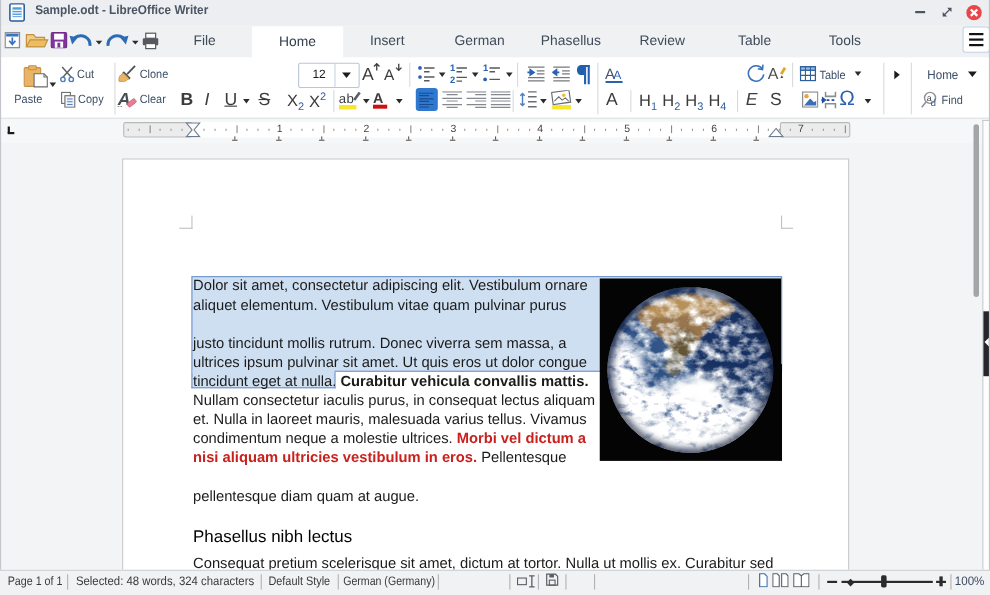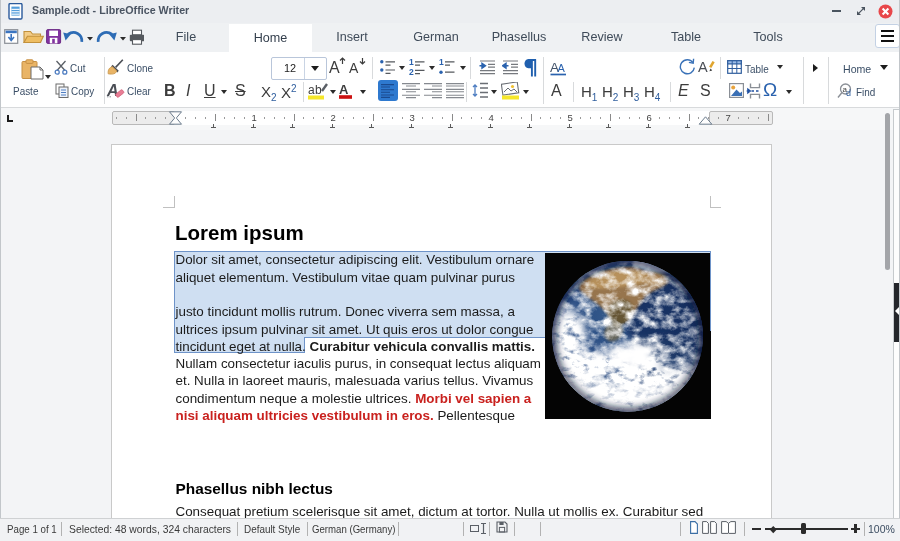--- a/index.html
+++ b/index.html
@@ -415,33 +415,33 @@
 
     <div class="abs" style="left:163px;top:207px;width:11.5px;height:1px;background:#c0c0c0"></div>
     <div class="abs" style="left:174px;top:196px;width:1px;height:12px;background:#c0c0c0"></div>
     <div class="abs" style="left:709.5px;top:207px;width:11.5px;height:1px;background:#c0c0c0"></div>
     <div class="abs" style="left:709.5px;top:196px;width:1px;height:12px;background:#c0c0c0"></div>
 
     <div class="abs" style="left:174px;top:250.5px;width:537px;height:87.5px;background:#cfdff2;border:1px solid #6e93c8;box-sizing:border-box"></div>
     <div class="abs" style="left:174px;top:338px;width:131px;height:14.5px;background:#cfdff2;border:1px solid #6e93c8;border-top:none;box-sizing:border-box"></div>
     <div class="abs" style="left:175px;top:336px;width:129px;height:3px;background:#cfdff2"></div>
 
-    <div class="abs" style="left:175px;top:221px;font-size:20.5px;font-weight:bold;color:#000;white-space:nowrap">Lorem ipsum</div>
 
     <div class="abs tl" style="left:175.5px;top:252.3px">Dolor sit amet, consectetur adipiscing elit. Vestibulum ornare</div>
     <div class="abs tl" style="left:175.5px;top:269.6px">aliquet elementum. Vestibulum vitae quam pulvinar purus</div>
     <div class="abs tl" style="left:175.5px;top:304.2px">justo tincidunt mollis rutrum. Donec viverra sem massa, a</div>
     <div class="abs tl" style="left:175.5px;top:321.5px">ultrices ipsum pulvinar sit amet. Ut quis eros ut dolor congue</div>
     <div class="abs tl" style="left:175.5px;top:338.8px">tincidunt eget at nulla. <b>Curabitur vehicula convallis mattis</b><b>.</b></div>
     <div class="abs tl" style="left:175.5px;top:356.1px">Nullam consectetur iaculis purus, in consequat lectus aliquam</div>
     <div class="abs tl" style="left:175.5px;top:373.4px">et. Nulla in laoreet mauris, malesuada varius tellus. Vivamus</div>
-    <div class="abs tl" style="left:175.5px;top:390.7px">condimentum neque a molestie ultrices. <span class="red">Morbi vel sapien a</span></div>
+    <div class="abs tl" style="left:175.5px;top:390.7px">condimentum neque a molestie ultrices. <span class="red">Morbi vel dictum a</span></div>
     <div class="abs tl" style="left:175.5px;top:408px"><span class="red">nisi aliquam ultricies vestibulum in eros.</span> Pellentesque</div>
-
-    <div class="abs" style="left:175.5px;top:479.5px;font-size:15.4px;font-weight:bold;color:#000;white-space:nowrap">Phasellus nibh lectus</div>
+    <div class="abs tl" style="left:175.5px;top:442.6px">pellentesque diam quam at augue.</div>
+
+    <div class="abs" style="left:175.5px;top:479.5px;font-size:15.4px;font-weight:normal;color:#000;white-space:nowrap">Phasellus nibh lectus</div>
     <div class="abs tl" style="left:175.5px;top:504px">Consequat pretium scelerisque sit amet, dictum at tortor. Nulla ut mollis ex. Curabitur sed</div>
 
     <svg class="abs" style="left:545px;top:253px" width="166" height="166" viewBox="0 0 166 166" id="earth">
   <defs>
     <radialGradient id="oc" cx="38%" cy="36%" r="78%">
       <stop offset="0%" stop-color="#34598a"></stop>
             <stop offset="40%" stop-color="#274a82"></stop>
             <stop offset="75%" stop-color="#1a376a"></stop>
             <stop offset="100%" stop-color="#10264c"></stop>
     </radialGradient>

